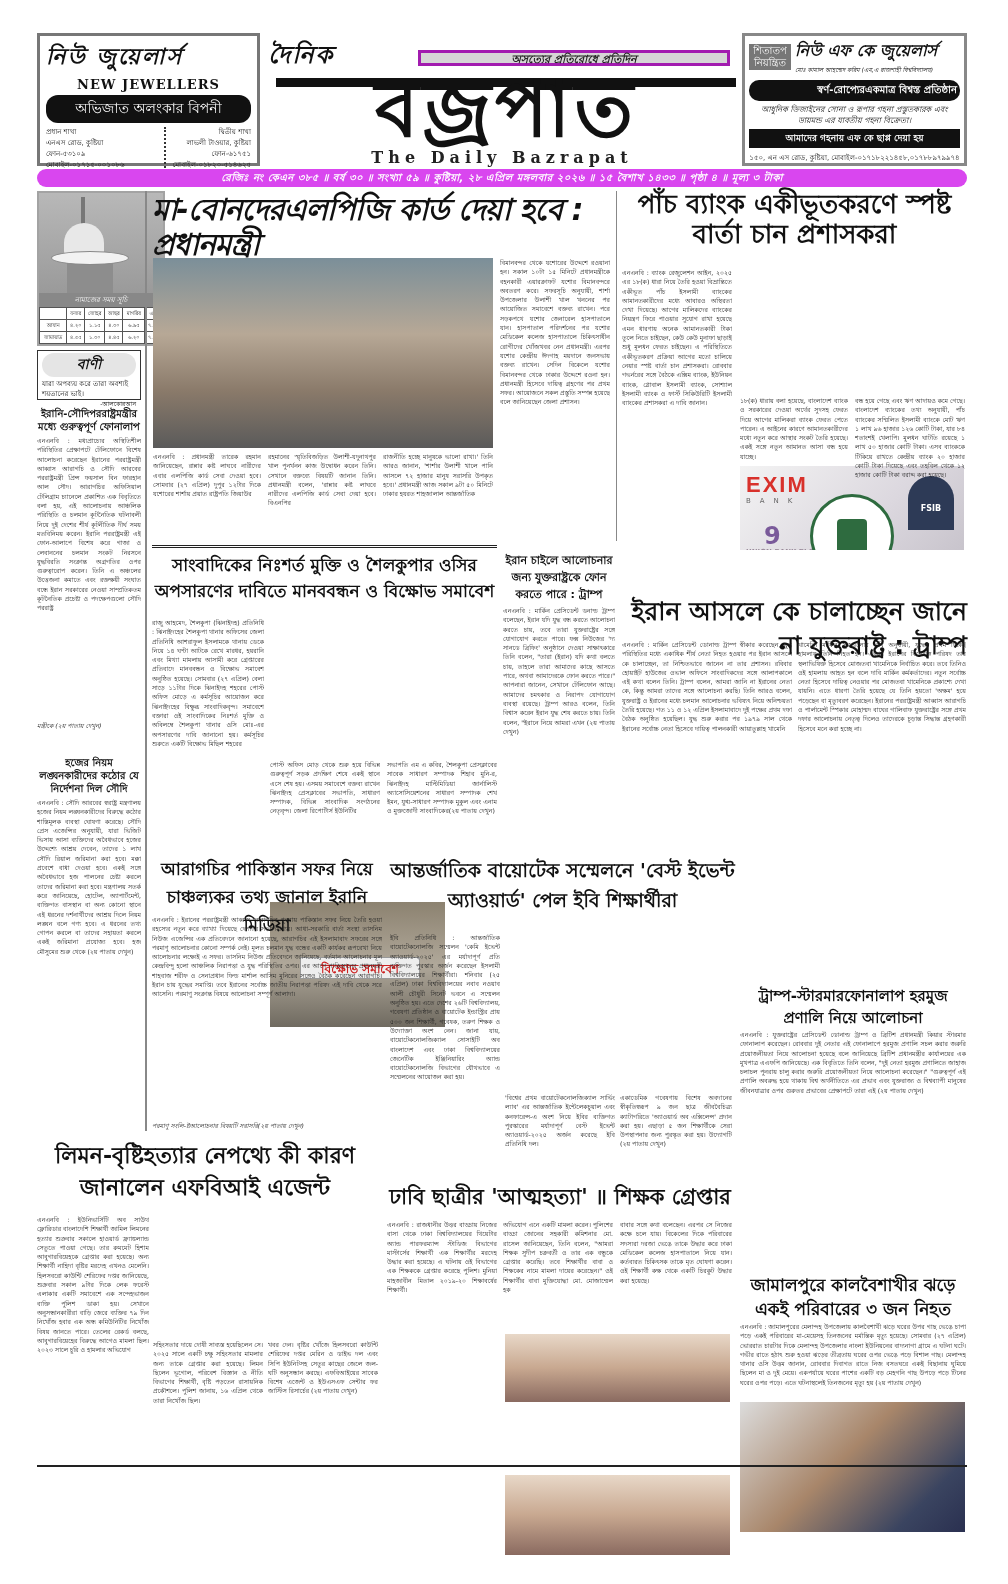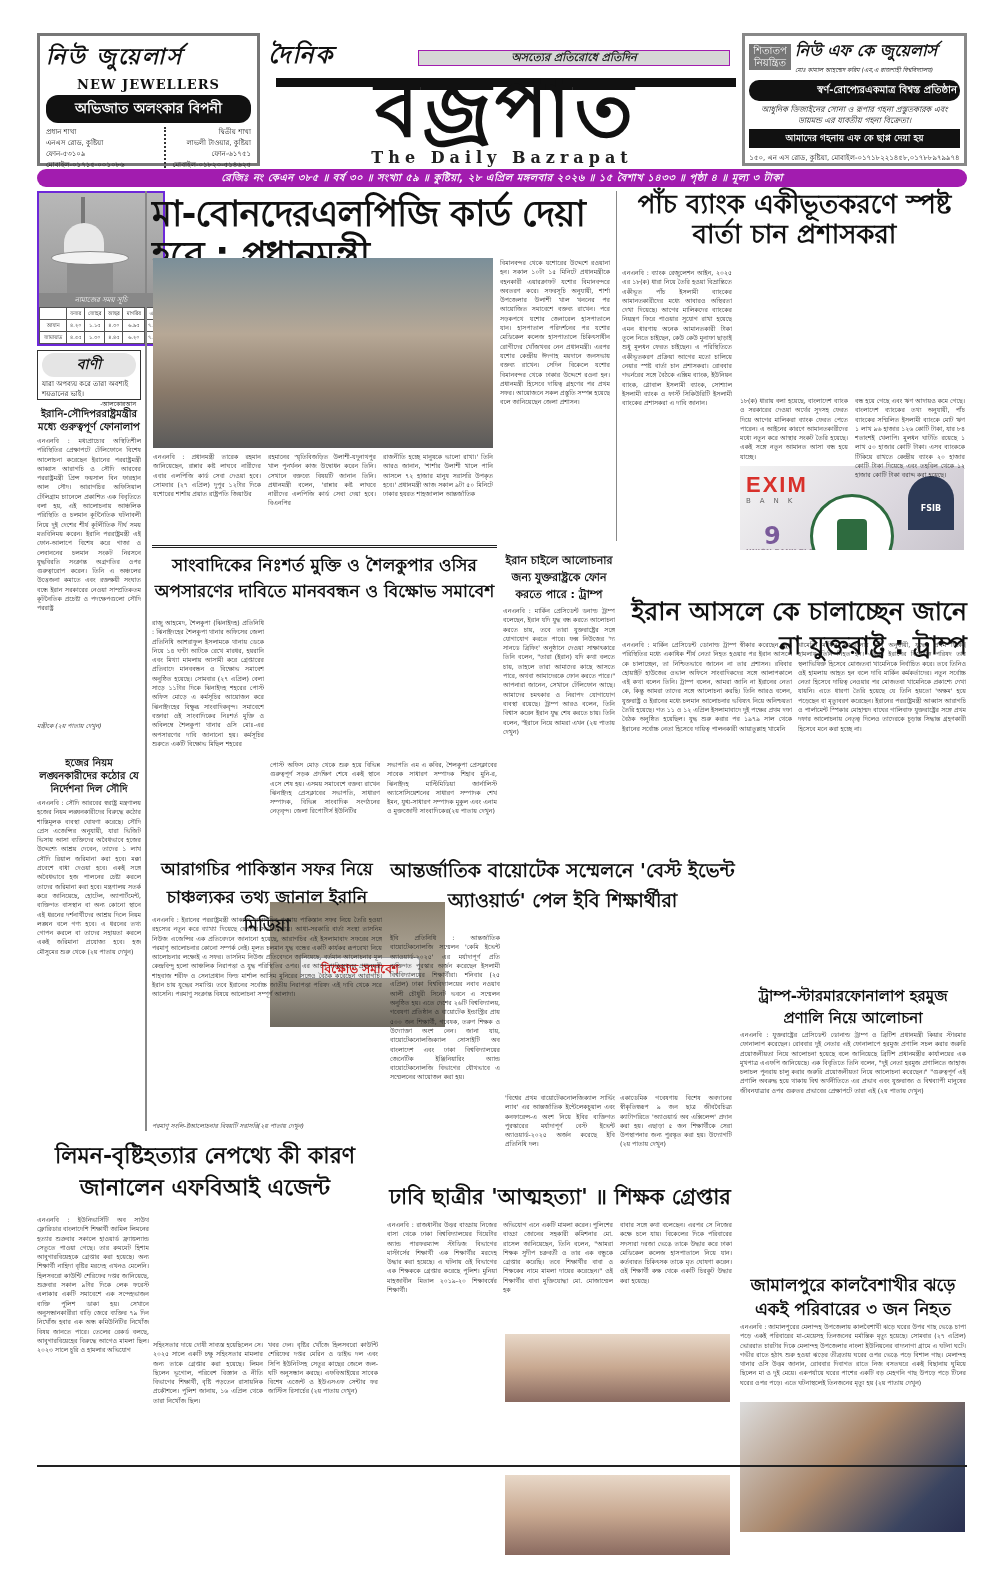--- a/index.html
+++ b/index.html
@@ -3,44 +3,44 @@
 <meta charset="utf-8">
 <style>
   * { box-sizing: border-box; margin: 0; padding: 0; }
   body { width: 1008px; height: 1584px; background: #ffffff; font-family: "DejaVu Sans", sans-serif; color: #111; position: relative; overflow: hidden; }
   .abs { position: absolute; }
 
   
   .ad-left { left: 37px; top: 33px; width: 223px; height: 133px; border: 3px solid #777; background: #fff; padding: 3px 6px; }
   .ad-left .brand-bn { font-size: 22px; font-style: italic; font-weight: bold; letter-spacing: 2px; }
   .ad-left .brand-en { font-family: "DejaVu Serif", serif; font-weight: bold; font-size: 13px; text-align: center; margin-top: 1px; letter-spacing: 1px; }
-  .ad-left .pill { background: #111; color: #fff; border-radius: 12px; text-align: center; font-size: 14px; font-weight: bold; padding: 2px 4px; margin: 3px 0 4px; }
+  .ad-left .pill { background: #111; color: #fff; border-radius: 12px; text-align: center; font-size: 14px; font-weight: normal; padding: 2px 4px; margin: 3px 0 4px; }
   .ad-left .branches { display: flex; justify-content: space-between; font-size: 7px; line-height: 11px; }
   .ad-left .branches .b2 { text-align: right; border-left: 2px dotted #333; padding-left: 6px; }
 
   .daily-word { left: 268px; top: 36px; font-size: 24px; font-style: italic; font-weight: bold; letter-spacing: 2px; }
-  .slogan { left: 418px; top: 50px; width: 312px; height: 16px; background: #d6d6d6; border: 1px solid #a21caf; font-size: 11px; font-style: italic; font-weight: bold; text-align: center; line-height: 14px; color: #222; }
+  .slogan { left: 418px; top: 50px; width: 312px; height: 16px; background: #d6d6d6; border: 3px solid #a21caf; font-size: 11px; font-style: italic; font-weight: bold; text-align: center; line-height: 14px; color: #222; }
   .logo-main { left: 272px; top: 64px; width: 468px; height: 90px; font-family: "DejaVu Serif", serif; font-weight: bold; font-size: 78px; line-height: 90px; text-align: center; letter-spacing: 4px; }
   .logo-bar { left: 276px; top: 78px; width: 460px; height: 9px; background: #111; }
   .logo-en { left: 312px; top: 148px; width: 380px; font-family: "DejaVu Serif", serif; font-weight: bold; font-size: 16px; letter-spacing: 5px; text-align: center; color: #222; }
 
   .ad-right { left: 742px; top: 33px; width: 225px; height: 133px; border: 3px solid #888; background: #fff; padding: 2px 4px; }
   .ad-right .toprow { display: flex; align-items: center; gap: 4px; }
   .ad-right .ac { background: #777; color: #fff; font-size: 10px; line-height: 12px; padding: 1px 2px; width: 42px; text-align: center; }
   .ad-right .name { font-size: 16px; font-style: italic; font-weight: bold; }
   .ad-right .owner { font-size: 6px; font-style: italic; }
   .ad-right .pill { background: #111; color: #fff; border-radius: 10px; text-align: right; font-size: 10px; font-weight: bold; padding: 2px 3px; margin: 4px 0 3px; }
   .ad-right .desc { font-size: 8px; font-style: italic; text-align: center; line-height: 11px; }
   .ad-right .bar { background: #111; color: #fff; font-size: 9px; font-weight: bold; text-align: center; padding: 2px 0; margin: 3px 0 4px; }
   .ad-right .addr { font-size: 7px; text-align: center; }
 
-  .dateline { left: 37px; top: 169px; width: 930px; height: 18px; background: #a21caf; color: #fff; border-radius: 9px; font-size: 10px; font-style: italic; font-weight: bold; text-align: center; line-height: 18px; letter-spacing: .5px; }
+  .dateline { left: 37px; top: 169px; width: 930px; height: 18px; background: #d946ef; color: #fff; border-radius: 9px; font-size: 10px; font-style: italic; font-weight: bold; text-align: center; line-height: 18px; letter-spacing: .5px; }
 
   
-  .prayer-box { left: 37px; top: 191px; width: 128px; height: 155px; border: 2px solid #6d28d9; background: #fff; }
+  .prayer-box { left: 37px; top: 191px; width: 128px; height: 155px; border: 2px solid #a3a3a3; background: #fff; }
   .prayer-img { width: 100%; height: 100px; background: linear-gradient(180deg,#b8b8b8 0%,#9a9a9a 100%); position: relative; overflow: hidden; }
   .minaret-top { position: absolute; left: 42px; top: 4px; width: 4px; height: 30px; background: #777; }
   .minaret-dome { position: absolute; left: 25px; top: 30px; width: 40px; height: 32px; border-radius: 20px 20px 4px 4px; background: #e8e8e8; }
   .minaret-ring { position: absolute; left: 12px; top: 58px; width: 78px; height: 14px; border-radius: 50%; background: #f2f2f2; border: 1px solid #888; }
   .minaret-body { position: absolute; left: 28px; top: 70px; width: 46px; height: 40px; background: #8d8d8d; }
   .prayer-title { background: #888; color: #fff; font-size: 7px; text-align: center; font-style: italic; padding: 1px 0; }
   .prayer-table { width: 100%; border-collapse: collapse; font-size: 5px; }
   .prayer-table td { border: 1px solid #555; text-align: center; height: 12px; }
 
   .bani { left: 37px; top: 350px; width: 104px; height: 50px; border: 1px solid #333; padding: 2px 4px; }
@@ -171,21 +171,21 @@
   <div class="cont">মন্ত্রীকে (২য় পাতায় দেখুন)</div>
 </div>
 
 <div class="abs" style="left:37px;top:756px;width:104px;">
   <div class="left-head">হজের নিয়ম লঙ্ঘনকারীদের কঠোর যে নির্দেশনা দিল সৌদি</div>
   <div class="body-text" style="height:340px;margin-top:3px;">এনএনবি : সৌদি আরবের স্বরাষ্ট্র মন্ত্রণালয় হজের নিয়ম লঙ্ঘনকারীদের বিরুদ্ধে কঠোর শাস্তিমূলক ব্যবস্থা ঘোষণা করেছে। সৌদি প্রেস এজেন্সির অনুযায়ী, যারা ভিজিট ভিসায় আসা ব্যক্তিদের অবৈধভাবে হজের উদ্দেশ্যে আশ্রয় দেবেন, তাদের ১ লাখ সৌদি রিয়াল জরিমানা করা হবে। মক্কা প্রবেশে বাধা দেওয়া হবে। একই সঙ্গে অবৈধভাবে হজ পালনের চেষ্টা করলে তাদের জরিমানা করা হবে। মন্ত্রণালয় সতর্ক করে জানিয়েছে, হোটেল, অ্যাপার্টমেন্ট, ব্যক্তিগত বাসস্থান বা অন্য কোনো স্থানে এই ধরনের দর্শনার্থীদের আশ্রয় দিলে নিয়ম লঙ্ঘন বলে গণ্য হবে। এ ধরনের তথ্য গোপন করলে বা তাদের সহায়তা করলে একই জরিমানা প্রযোজ্য হবে। হজ মৌসুমের শুরু থেকে (২য় পাতায় দেখুন)</div>
 </div>
 
 <div class="abs vrule" style="left:145px;top:191px;height:940px;"></div>
 
-<div class="abs hl-big" style="left:152px;top:193px;width:460px;font-size:36px;letter-spacing:-1px;">মা-বোনদেরএলপিজি কার্ড দেয়া হবে : প্রধানমন্ত্রী</div>
+<div class="abs hl-big" style="left:152px;top:193px;width:460px;font-size:30px;letter-spacing:-1px;font-style:italic;">মা-বোনদেরএলপিজি কার্ড দেয়া হবে : প্রধানমন্ত্রী</div>
 <div class="abs photo ph-people" style="left:153px;top:258px;width:340px;height:190px;"></div>
 <div class="abs body-text" style="left:153px;top:452px;width:108px;height:82px;">এনএনবি : প্রধানমন্ত্রী তারেক রহমান জানিয়েছেন, রান্নার কষ্ট লাঘবে নারীদের এবার এলপিজি কার্ড সেবা দেওয়া হবে। সোমবার (২৭ এপ্রিল) দুপুর ১২টার দিকে যশোরের শার্শায় প্রয়াত রাষ্ট্রপতি জিয়াউর</div>
 <div class="abs body-text" style="left:268px;top:452px;width:108px;height:82px;">রহমানের স্মৃতিবিজড়িত উলাশী-যদুনাথপুর খাল পুনর্খনন কাজ উদ্বোধন করেন তিনি। সেখানে বক্তব্যে বিষয়টি জানান তিনি। প্রধানমন্ত্রী বলেন, 'রান্নার কষ্ট লাঘবে নারীদের এলপিজি কার্ড সেবা দেয়া হবে। বিএনপির</div>
 <div class="abs body-text" style="left:383px;top:452px;width:110px;height:82px;">রাজনীতি হচ্ছে মানুষকে ভালো রাখা।' তিনি আরও জানান, 'শার্শার উলাশী খালে পানি আসলে ৭২ হাজার মানুষ সরাসরি উপকৃত হবে।' প্রধানমন্ত্রী আজ সকাল ৯টা ৫০ মিনিটে ঢাকার হযরত শাহজালাল আন্তর্জাতিক</div>
 <div class="abs body-text" style="left:500px;top:258px;width:110px;height:276px;">বিমানবন্দর থেকে যশোরের উদ্দেশে রওয়ানা হন। সকাল ১০টা ১৫ মিনিটে প্রধানমন্ত্রীকে বহনকারী এয়ারক্রাফট যশোর বিমানবন্দরে অবতরণ করে। সফরসূচি অনুযায়ী, শার্শা উপজেলার উলাশী খাল খননের পর আয়োজিত সমাবেশে বক্তব্য রাখেন। পরে সড়কপথে যশোর জেনারেল হাসপাতালে যান। হাসপাতাল পরিদর্শনের পর যশোর মেডিকেল কলেজ হাসপাতালে চিকিৎসাধীন রোগীদের খোঁজখবর নেন প্রধানমন্ত্রী। এরপর যশোর কেন্দ্রীয় ঈদগাহ ময়দানে জনসভায় বক্তব্য রাখেন। সেদিন বিকেলে যশোর বিমানবন্দর থেকে ঢাকার উদ্দেশে রওনা হন। প্রধানমন্ত্রী হিসেবে দায়িত্ব গ্রহণের পর প্রথম সফর। আয়োজনে সকল প্রস্তুতি সম্পন্ন হয়েছে বলে জানিয়েছেন জেলা প্রশাসন।</div>
 
 <div class="abs vrule" style="left:616px;top:191px;height:350px;width:1px;"></div>
 
 <div class="abs hl-big" style="left:622px;top:190px;width:345px;font-size:26px;text-align:center;">পাঁচ ব্যাংক একীভূতকরণে স্পষ্ট বার্তা চান প্রশাসকরা</div>
 <div class="abs body-text" style="left:622px;top:268px;width:110px;height:268px;">এনএনবি : ব্যাংক রেজুলেশন আইন, ২০২৫ এর ১৮(ক) ধারা নিয়ে তৈরি হওয়া বিভ্রান্তিতে একীভূত পাঁচ ইসলামী ব্যাংকের আমানতকারীদের মধ্যে আবারও অস্থিরতা দেখা দিয়েছে। আগের মালিকদের ব্যাংকের নিয়ন্ত্রণ ফিরে পাওয়ার সুযোগ রাখা হয়েছে এমন ধারণায় অনেক আমানতকারী টাকা তুলে নিতে চাইছেন, কেউ কেউ মুনাফা ছাড়াই শুধু মূলধন ফেরত চাইছেন। এ পরিস্থিতিতে একীভূতকরণ প্রক্রিয়া আগের মতো চালিয়ে নেয়ার স্পষ্ট বার্তা চান প্রশাসকরা। রোববার গভর্নরের সঙ্গে বৈঠকে এক্সিম ব্যাংক, ইউনিয়ন ব্যাংক, গ্লোবাল ইসলামী ব্যাংক, সোশ্যাল ইসলামী ব্যাংক ও ফার্স্ট সিকিউরিটি ইসলামী ব্যাংকের প্রশাসকরা এ দাবি জানান।</div>

